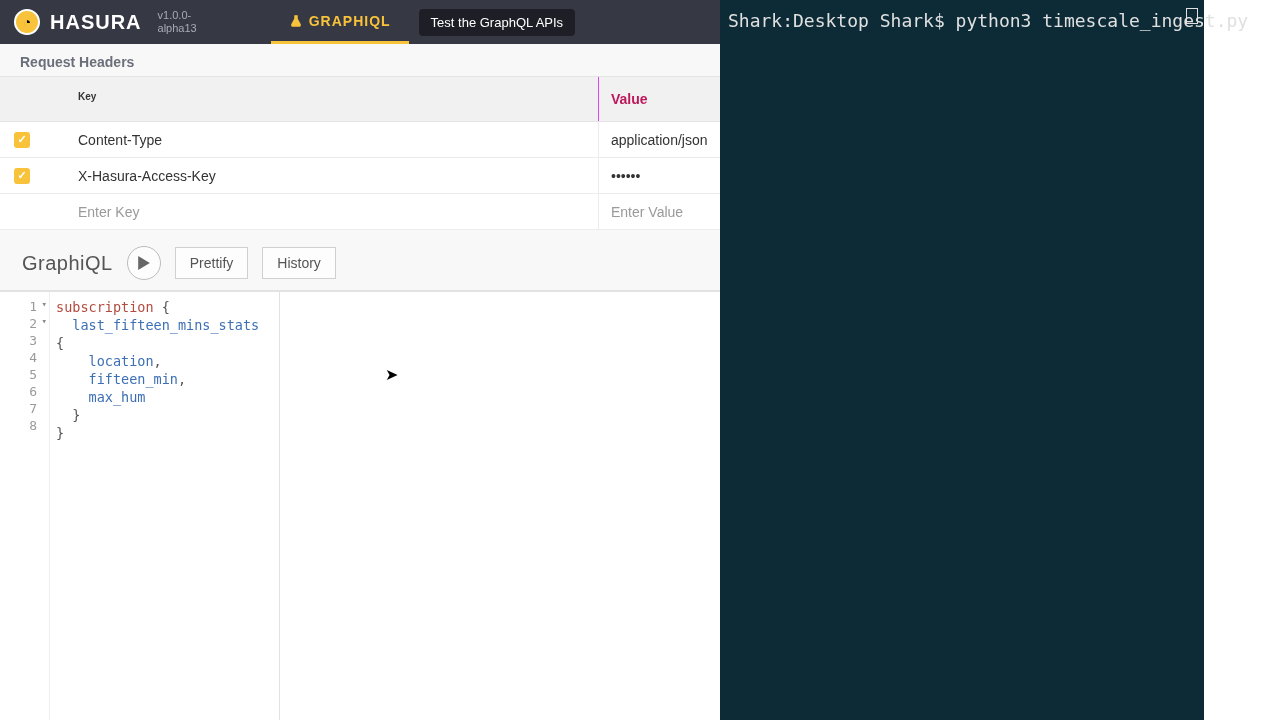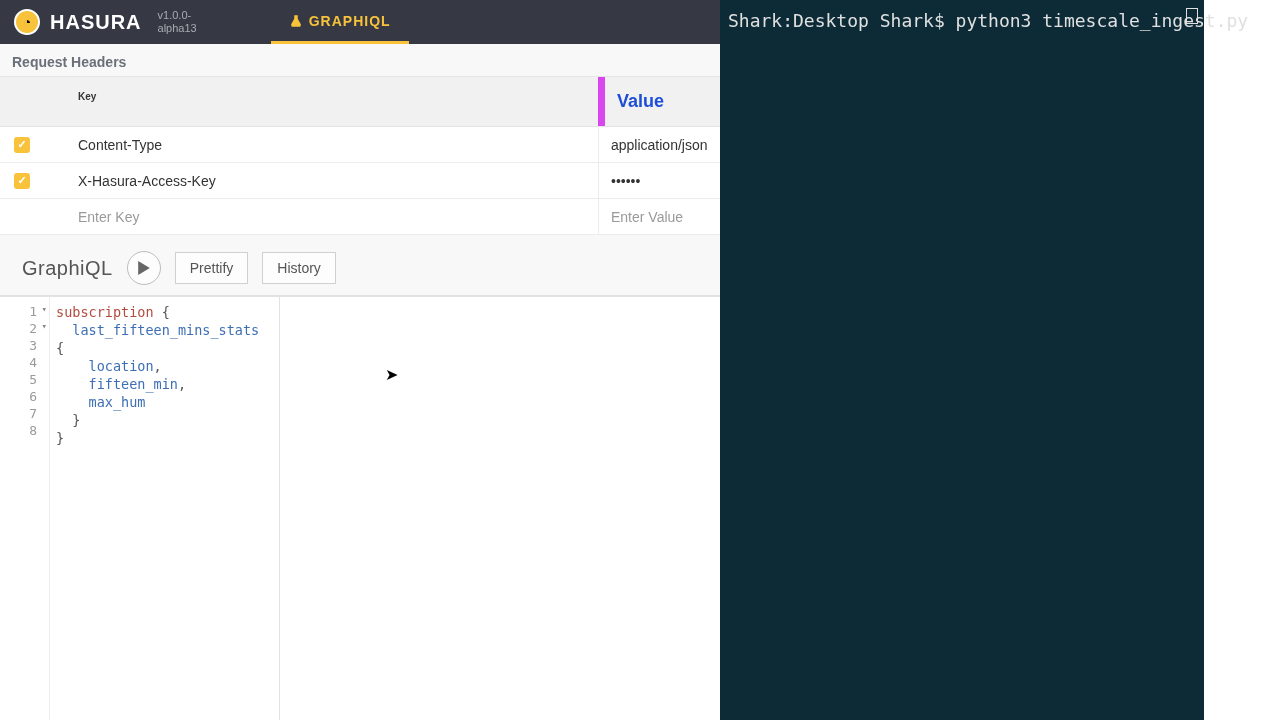--- a/index.html
+++ b/index.html
@@ -7,25 +7,25 @@
 .left-pane { width: 720px; height: 720px; background: #f8f8f8; display: flex; flex-direction: column; }
 .right-pane { width: 484px; height: 720px; background: #0c2b36; color: #e0e0e0; font-family: "Menlo","Consolas",monospace; font-size: 18px; padding: 10px 8px; position: relative; }
 .topbar { height: 44px; background: #363944; display: flex; align-items: center; }
 .logo-box { display: flex; align-items: center; gap: 10px; padding: 0 14px; }
 .logo-circle { width: 26px; height: 26px; border-radius: 50%; background: #f8c23a; border: 2px solid #fff; display:flex;align-items:center;justify-content:center;font-size:14px;}
 .brand { color: #fff; font-weight: 700; font-size: 20px; letter-spacing: 1px; }
 .version { color: #a9abb3; font-size: 11px; line-height: 1.2; margin-left: 6px; }
 .tabs { display: flex; align-items: center; margin-left: 60px; height: 100%; }
 .tab { display: flex; align-items: center; gap: 6px; padding: 0 18px; height: 100%; color: #f8c23a; font-weight: 700; font-size: 14px; letter-spacing: 1px; border-bottom: 3px solid #f8c23a; cursor: pointer; }
 .tooltip { background: #1e1f26; color: #fff; font-size: 13px; padding: 6px 12px; border-radius: 4px; margin-left: 10px; font-weight: 500; }
-.section-title { padding: 10px 12px 6px; color: #6a6f7a; font-weight: 600; font-size: 14px; }
+.section-title { padding: 10px 20px 6px; color: #6a6f7a; font-weight: 600; font-size: 14px; }
 .headers-table { background: #fff; }
 .th-row { display: flex; background: #f1f1f1; border-top: 1px solid #e4e4e4; border-bottom: 1px solid #e4e4e4; }
 .th-cell-key { width: 598px; padding: 14px 12px 14px 78px; font-weight: 700; font-size: 10px; color: #333; }
-.th-cell-val { flex: 1; padding: 14px 12px; font-weight: 700; font-size: 18px; color: #1d4ed8; border-left: 7px solid #d946ef; }
+.th-cell-val { flex: 1; padding: 14px 12px; font-weight: 700; font-size: 14px; color: #be185d; border-left: 1px solid #d946ef; }
 .td-row { display: flex; border-bottom: 1px solid #ececec; align-items: center; height: 36px; }
 .td-check { width: 44px; display: flex; justify-content: center; }
 .chk { width: 16px; height: 16px; background: #f8c23a; border-radius: 3px; display:flex;align-items:center;justify-content:center;color:#fff;font-size:11px;font-weight:bold;}
 .td-key { width: 554px; padding: 0 12px 0 34px; font-size: 14px; color: #333; }
 .td-val { flex: 1; padding: 0 12px; font-size: 14px; color: #333; border-left: 1px solid #ececec; height:100%; display:flex; align-items:center;}
 .td-key input, .td-val input { border:none; outline:none; font-size:14px; width:100%; background:transparent; color:#333;}
 .td-key input::placeholder, .td-val input::placeholder { color:#9a9a9a; }
 .gq-toolbar { display:flex; align-items:center; gap:14px; padding: 16px 14px 10px 22px; border-bottom:1px solid #e2e2e2; background:#f8f8f8;}
 .gq-title { font-size: 20px; color:#555; font-weight:400; letter-spacing:0.5px;}
 .play-btn { width:34px; height:34px; border-radius:50%; border:1.5px solid #bdbdbd; background:#fdfdfd; display:flex;align-items:center;justify-content:center;cursor:pointer;}
@@ -57,20 +57,21 @@
         <div>alpha13</div>
       </div>
     </div>
     <div class="tabs">
       <div class="tab">
         <svg width="14" height="14" viewBox="0 0 24 24">
             <path fill="#f8c23a" d="M9 2v6l-5 9c-1 2 0 5 3 5h10c3 0 4-3 3-5l-5-9V2H9z"></path>
           </svg>
         <span>GRAPHIQL</span>
       </div>
+      <div class="tooltip">Test the GraphQL APIs</div>
     </div>
   </div>
 
   <div class="section-title">Request Headers</div>
 
   <div class="headers-table">
     <div class="th-row">
       <div class="th-cell-key">Key</div>
       <div class="th-cell-val">Value</div>
     </div>

